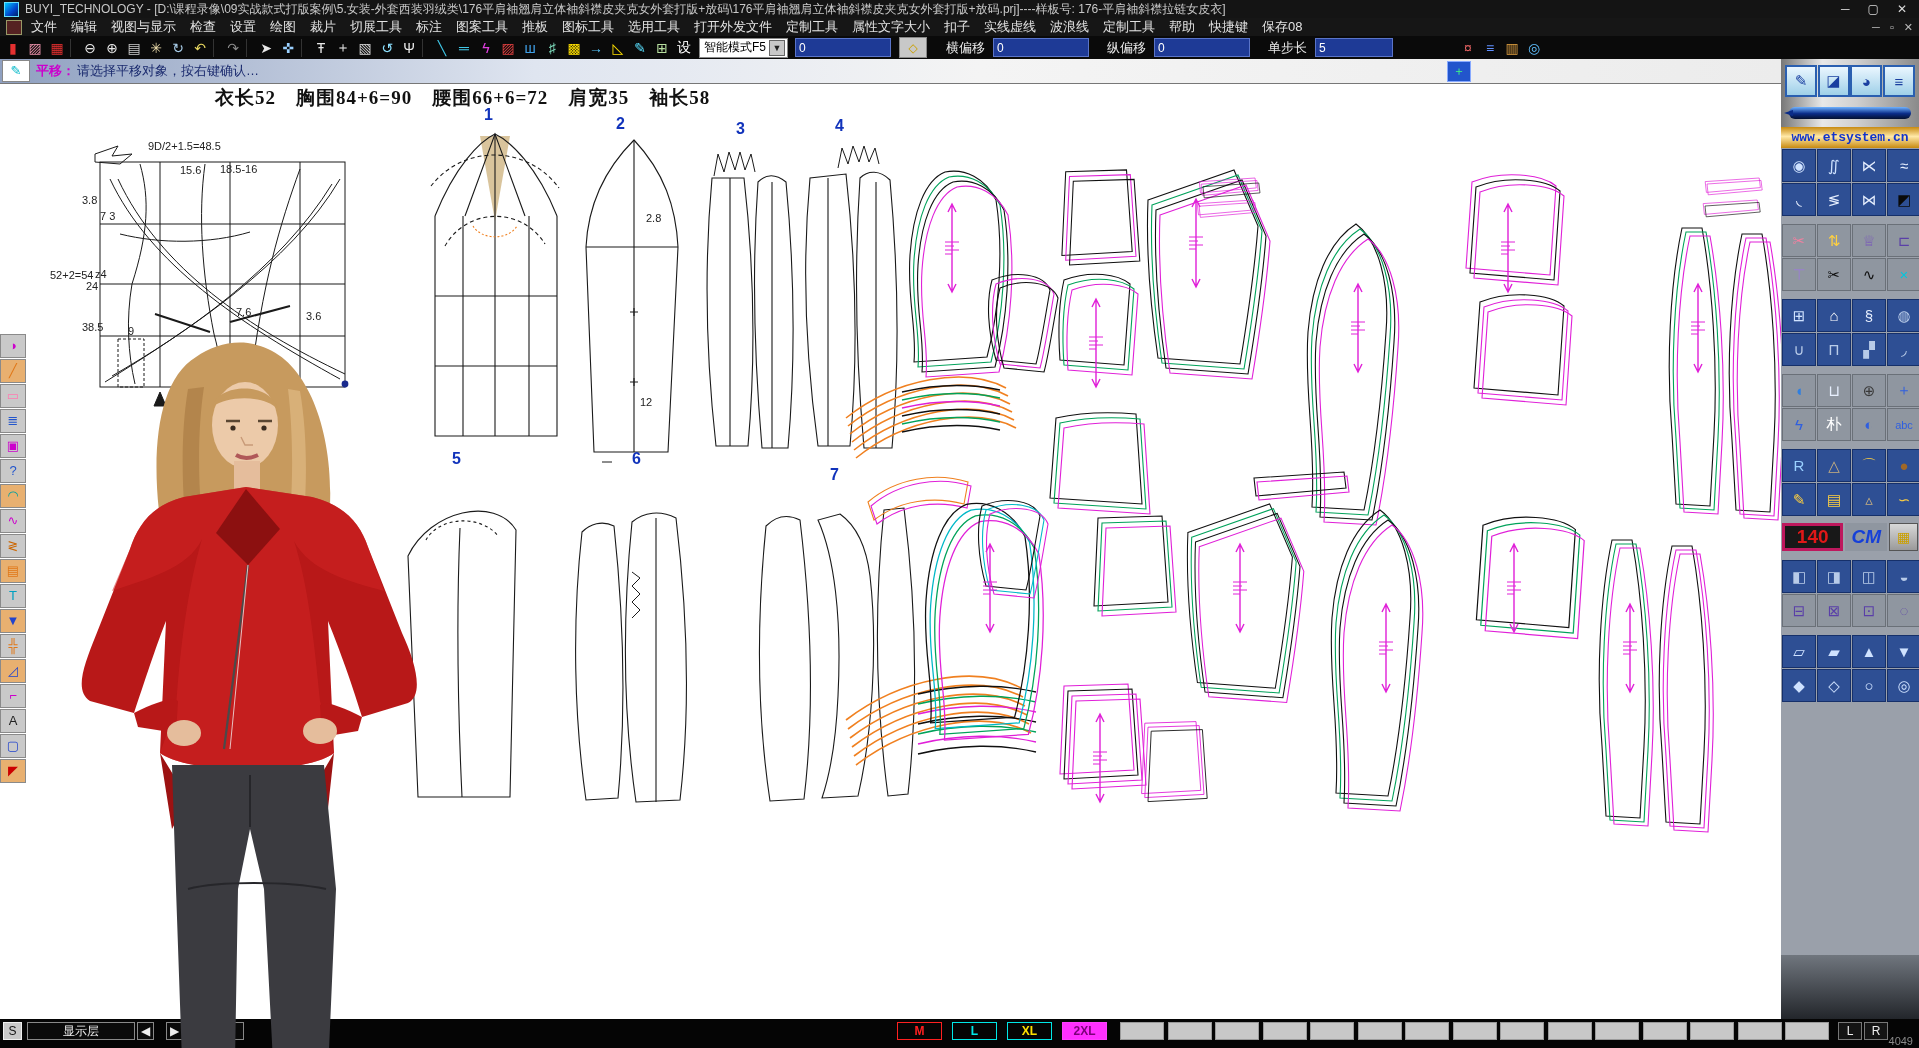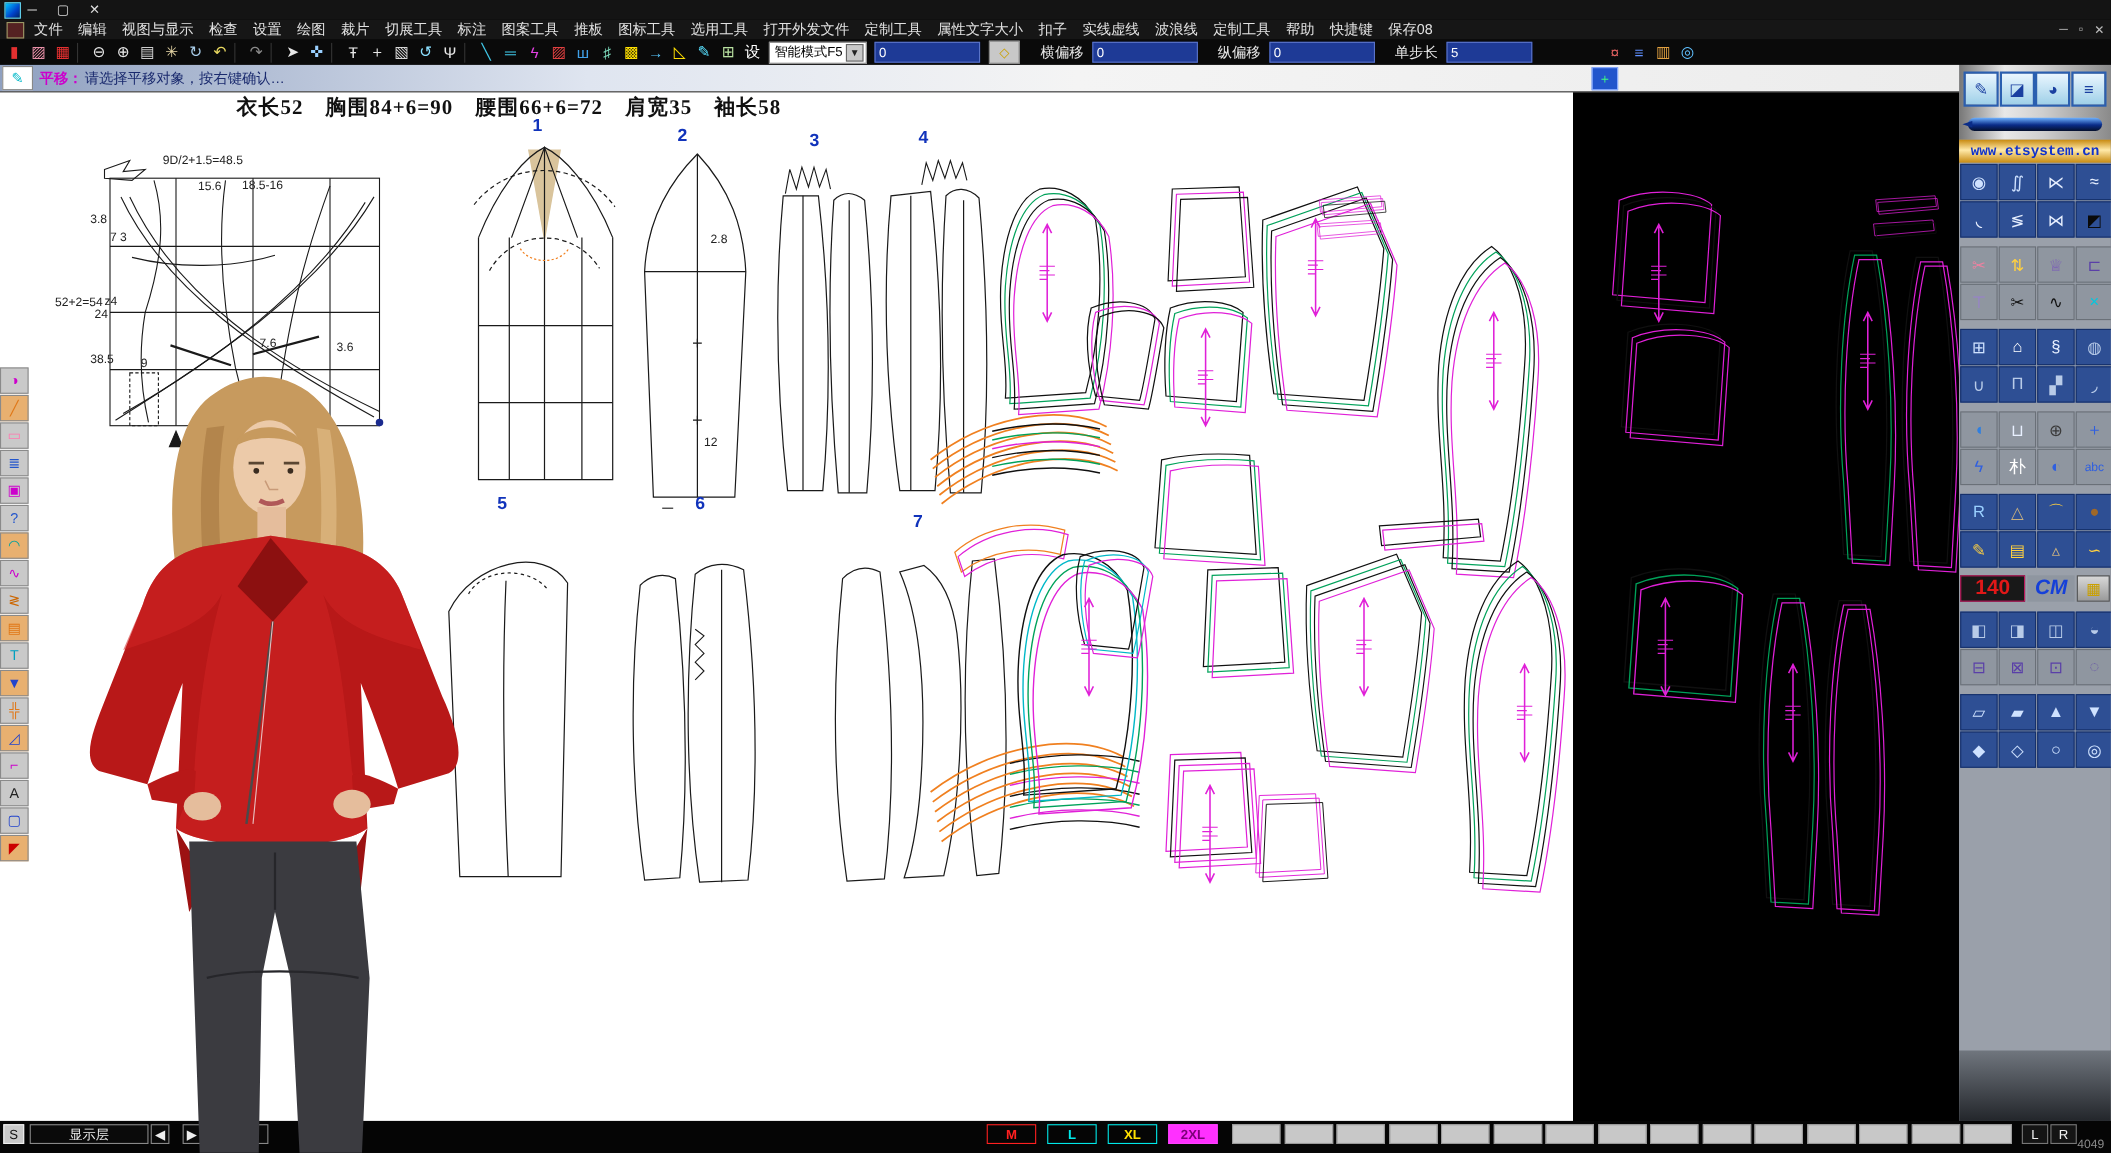--- a/index.html
+++ b/index.html
@@ -21,21 +21,21 @@
   .tfield{background:#1e3a96;color:#fff;font-size:12px;width:88px;height:17px;border:1px solid #5a74c8;padding:0 3px;display:flex;align-items:center;margin:0 3px;}
   .tlabel{color:#e8e8e8;font-size:13px;margin:0 4px 0 14px;white-space:nowrap;}
   .tbtn{width:26px;height:19px;background:#c8c8c8;border:1px solid #888;display:flex;align-items:center;justify-content:center;color:#caa000;font-size:12px;margin:0 4px;}
   .midrow{display:flex;height:960px;}
   .leftcol{width:1781px;display:flex;flex-direction:column;}
   .promptbar{height:24px;background:linear-gradient(90deg,#8fa0c0,#dfe5f0 30%,#f4f4f4 55%,#ececec);display:flex;align-items:center;font-size:13px;border-bottom:1px solid #777;position:relative;}
   .promptbar .picon{width:26px;height:20px;background:#fff;border:1px solid #888;margin:0 6px 0 2px;display:flex;align-items:center;justify-content:center;color:#00b8c8;font-size:13px;}
   .ptool{color:#cc00cc;font-weight:bold;}
   .pmsg{color:#1a2a6e;margin-left:2px;}
   .pcap{position:absolute;right:310px;top:2px;width:22px;height:19px;background:#2255cc;border:1px solid #88aaff;color:#40ff80;display:flex;align-items:center;justify-content:center;font-size:12px;}
-  .canvas{position:relative;width:1430px;height:936px;background:#ffffff;overflow:visible;z-index:5;}
+  .canvas{position:relative;width:1781px;height:936px;background:#ffffff;overflow:visible;z-index:5;}
   .patterns{position:absolute;left:0;top:0;z-index:1;}
   .meas{position:absolute;left:215px;top:1px;font-size:19px;font-weight:bold;color:#111;letter-spacing:1px;z-index:2;font-family:"Liberation Serif","DejaVu Serif",serif;}
   .pnum{position:absolute;color:#1133bb;font-size:16px;font-weight:bold;z-index:2;}
   .anno{position:absolute;color:#222;font-size:11px;z-index:2;white-space:nowrap;}
   .watermark{position:absolute;left:368px;top:636px;width:1010px;text-align:center;font-size:58px;font-weight:bold;color:#ee0404;z-index:6;white-space:nowrap;
      text-shadow:0 0 2px #ffffff,0 0 10px rgba(255,70,70,.95),0 0 18px rgba(255,40,40,.6);}
   .model{position:absolute;left:38px;top:245px;width:420px;height:790px;z-index:8;}
   .palette{position:absolute;left:0;top:250px;width:26px;z-index:9;display:flex;flex-direction:column;gap:1px;}
   .pal{width:24px;height:22px;background:#c9c9c9;border:1px solid #8a8a8a;display:flex;align-items:center;justify-content:center;font-size:13px;}
   .pal.warm{background:#e8b070;}
@@ -46,37 +46,38 @@
   .penrow{margin:10px 4px 4px;height:12px;background:linear-gradient(180deg,#6fb2ff,#0a2c88 55%,#04102e);border-radius:6px;position:relative;}
   .penrow:before{content:"";position:absolute;left:-8px;top:3px;border:3px solid transparent;border-right:9px solid #0a2c88;}
   .banner{height:21px;background:linear-gradient(180deg,#c88a10,#ffe9a8 45%,#c88a10);display:flex;align-items:center;justify-content:center;font-family:"Liberation Mono","DejaVu Sans Mono",monospace;font-weight:bold;font-size:13px;color:#1133cc;}
   .sgrid{flex:1;display:flex;flex-direction:column;background:#9aa0aa;}
   .srow{display:flex;gap:1px;padding:0 1px;margin-top:1px;}
   .srow.gap{margin-top:8px;}
   .scell{width:32px;height:31px;display:flex;align-items:center;justify-content:center;font-size:15px;flex:0 0 auto;}
   .scell.blue{background:#2e4f94;border:1px solid #16306a;}
   .scell.gray{background:#8f96a0;border:1px solid #6a7078;}
   .scalerow{display:flex;gap:2px;padding:1px;margin-top:6px;align-items:stretch;}
-  .sc140{width:58px;background:#181818;color:#e01818;font-weight:bold;font-size:19px;display:flex;align-items:center;justify-content:center;border:1px solid #be185d;}
+  .sc140{width:58px;background:#181818;color:#e01818;font-weight:bold;font-size:19px;display:flex;align-items:center;justify-content:center;border:3px solid #be185d;}
   .sccm{width:44px;background:#8f96a0;color:#1640d8;font-weight:bold;font-size:19px;display:flex;align-items:center;justify-content:center;font-style:italic;}
   .sccalc{width:28px;background:linear-gradient(180deg,#d8d8d8,#9a9a9a);border:1px solid #555;color:#caa000;display:flex;align-items:center;justify-content:center;font-size:14px;}
   .sfoot{height:64px;background:linear-gradient(180deg,#70767e,#23262b);}
   .bottombar{height:29px;background:#050505;position:relative;z-index:2;}
   .bb{position:absolute;top:3px;height:18px;display:flex;align-items:center;justify-content:center;font-size:12px;box-sizing:border-box;}
   .bb.btn{background:#c8c8c8;color:#111;border:1px solid #efefef;}
   .bb.dark{background:#0a0a0a;color:#eee;border:1px solid #888;}
   .slot{position:absolute;top:3px;height:18px;width:44px;background:#c8c8c8;border:1px solid #9a9a9a;box-sizing:border-box;}
   .size{position:absolute;top:3px;height:18px;display:flex;align-items:center;justify-content:center;font-size:12px;font-weight:bold;background:#050505;box-sizing:border-box;}
   .coord{position:absolute;right:6px;bottom:1px;color:#8a8a8a;font-size:11px;}
 </style>
 </head>
 <body>
 
 <div class="titlebar">
   <span class="appicon"></span>
+  <span class="t-title">BUYI_TECHNOLOGY - [D:\课程录像\09实战款式打版案例\5.女装-外套西装羽绒类\176平肩袖翘肩立体袖斜襟皮夹克女外套打版+放码\176平肩袖翘肩立体袖斜襟皮夹克女外套打版+放码.prj]----样板号: 176-平肩袖斜襟拉链女皮衣]</span>
   <span class="winbtns">
     <span>─</span>
     <span>▢</span>
     <span>✕</span>
   </span>
 </div>
 
 <div class="menubar">
   <span style="width:14px;height:13px;background:#552222;border:1px solid #996;margin-right:2px;"></span>
   <span id="menu-items" style="display:flex;align-items:flex-end;">

